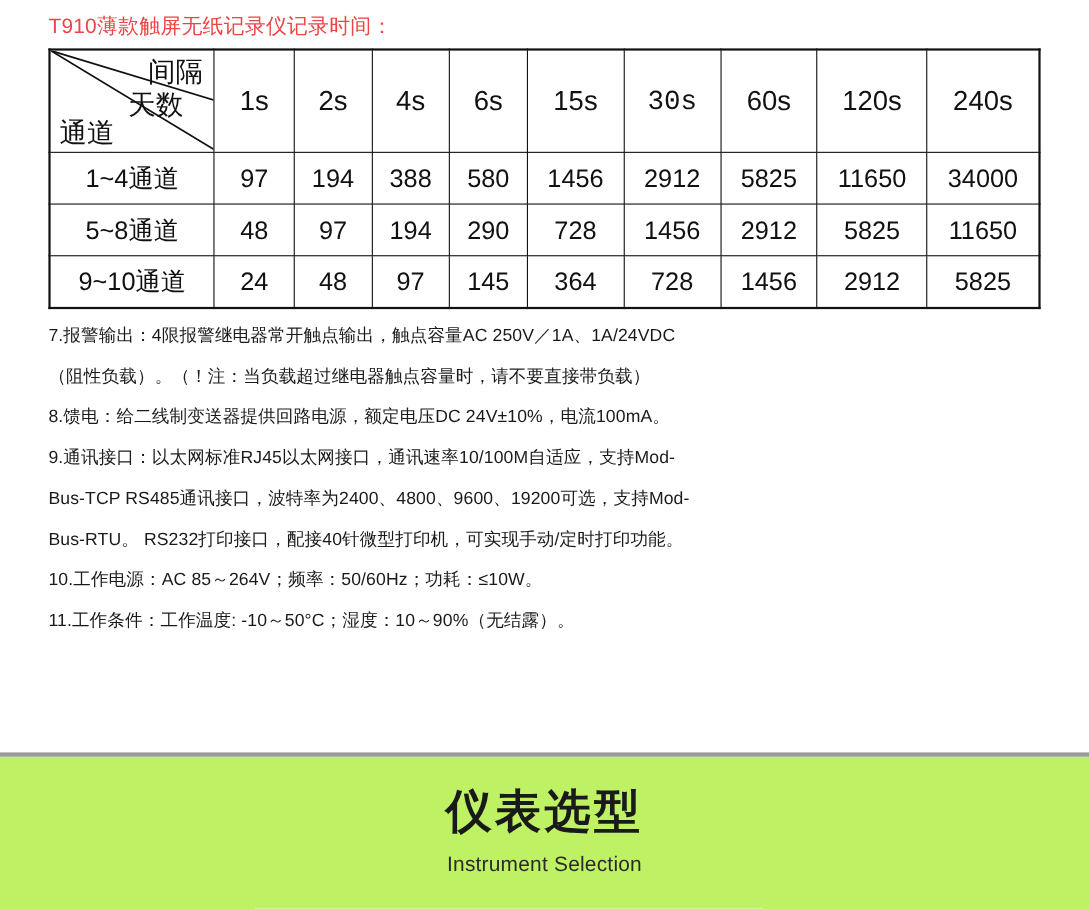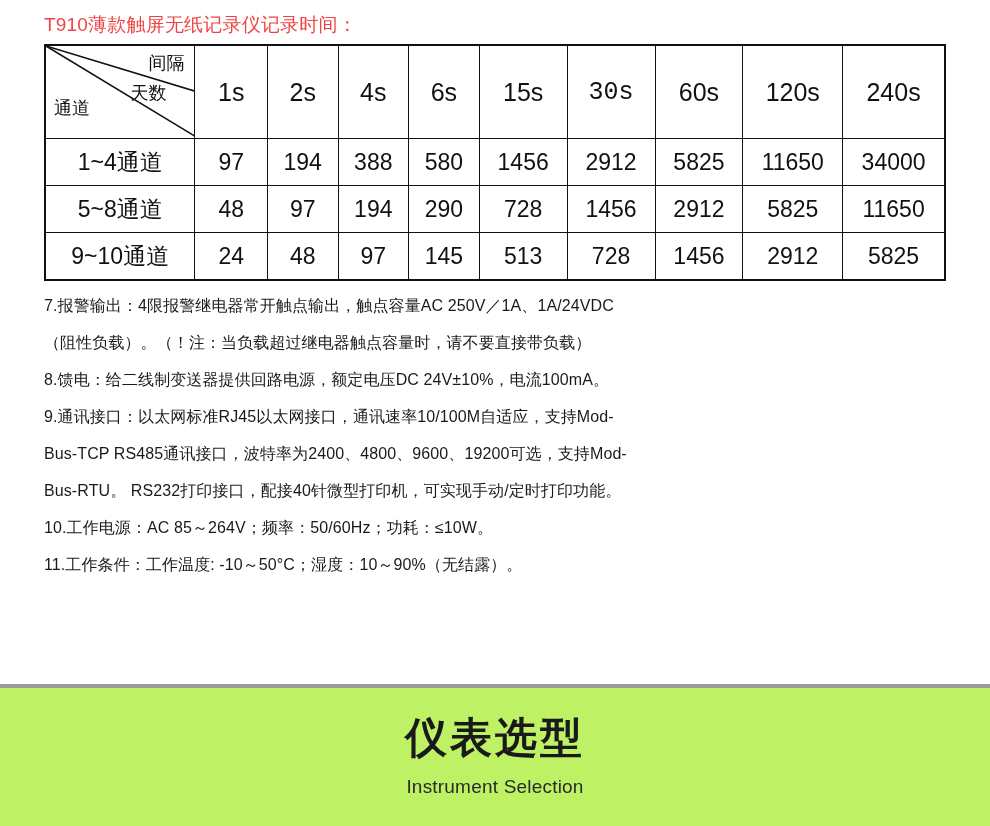--- a/index.html
+++ b/index.html
@@ -55,27 +55,27 @@
     width: 152px;
     padding: 0;
     overflow: hidden;
   }
   td.corner svg {
     position: absolute;
     left: 0; top: 0;
   }
   .corner-lbl {
     position: absolute;
-    font-size: 18px;
+    font-size: 25px;
     color: #111;
     line-height: 1;
   }
   .corner-interval { top: 8px; right: 10px; }
   .corner-days     { top: 38px; right: 28px; }
-  .corner-channel  { bottom: 21px; left: 8px; margin-top: 11px; }
+  .corner-channel  { bottom: 4px; left: 8px; margin-top: 11px; }
 
   td.rowhead {
     font-size: 23px;
     text-align: left;
     padding-left: 6px;
   }
   .c-1s   { width: 74px; }
   .c-2s   { width: 70px; }
   .c-4s   { width: 70px; }
   .c-6s   { width: 70px; }
@@ -185,21 +185,21 @@
           <td>5825</td>
           <td>11650</td>
         </tr>
 
         <tr>
           <td class="rowhead">9~10通道</td>
           <td>24</td>
           <td>48</td>
           <td>97</td>
           <td>145</td>
-          <td>513</td>
+          <td>364</td>
           <td>728</td>
           <td>1456</td>
           <td>2912</td>
           <td>5825</td>
         </tr>
       </tbody>
     </table>
 
     <div class="spec-list">
       <p class="para">7.报警输出：4限报警继电器常开触点输出，触点容量AC 250V／1A、1A/24VDC</p>

